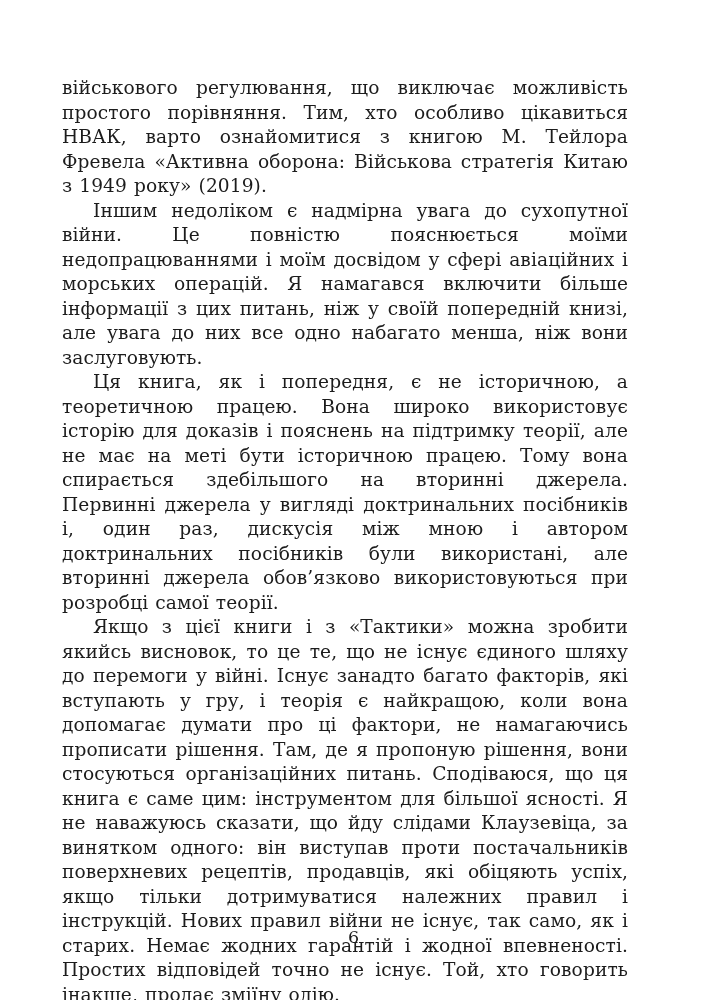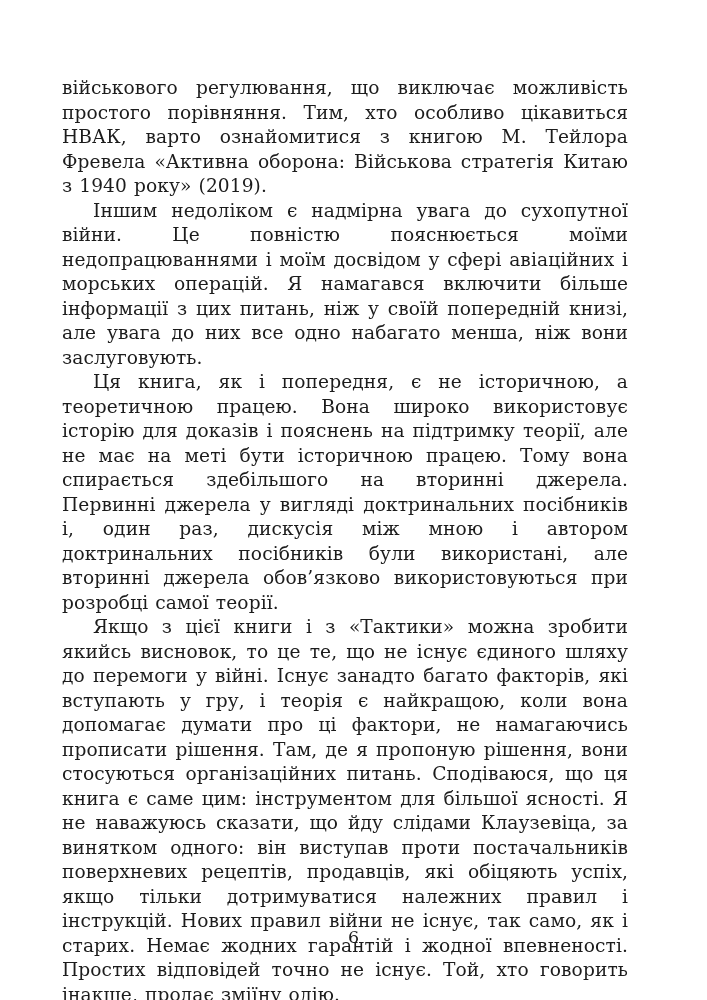--- a/index.html
+++ b/index.html
@@ -49,21 +49,21 @@
     font-size: 17.5px;
     color: #1c1c1c;
   }
 </style>
 </head>
 <body>
 
 <div class="page">
 
   <div class="text-block">
-    <p class="no-indent">військового регулювання, що виключає можливість простого порівняння. Тим, хто особливо цікавиться НВАК, варто ознайомитися з книгою М. Тейлора Фревела «Активна оборона: Військова стратегія Китаю з 1940 року» (2019).</p>
+    <p class="no-indent">військового регулювання, що виключає можливість простого порівняння. Тим, хто особливо цікавиться НВАК, варто ознайомитися з книгою М. Тейлора Фревела «Активна оборона: Військова стратегія Китаю з 1949 року» (2019).</p>
     <p>Іншим недоліком є надмірна увага до сухопутної війни. Це повністю пояснюється моїми недопрацюваннями і моїм досвідом у сфері авіаційних і морських операцій. Я намагався включити більше інформації з цих питань, ніж у своїй попередній книзі, але увага до них все одно набагато менша, ніж вони заслуговують.</p>
     <p>Ця книга, як і попередня, є не історичною, а теоретичною працею. Вона широко використовує історію для доказів і пояснень на підтримку теорії, але не має на меті бути історичною працею. Тому вона спирається здебільшого на вторинні джерела. Первинні джерела у вигляді доктринальних посібників і, один раз, дискусія між мною і автором доктринальних посібників були використані, але вторинні джерела обов’язково використовуються при розробці самої теорії.</p>
     <p>Якщо з цієї книги і з «Тактики» можна зробити якийсь висновок, то це те, що не існує єдиного шляху до перемоги у війні. Існує занадто багато факторів, які вступають у гру, і теорія є найкращою, коли вона допомагає думати про ці фактори, не намагаючись прописати рішення. Там, де я пропоную рішення, вони стосуються організаційних питань. Сподіваюся, що ця книга є саме цим: інструментом для більшої ясності. Я не наважуюсь сказати, що йду слідами Клаузевіца, за винятком одного: він виступав проти постачальників поверхневих рецептів, продавців, які обіцяють успіх, якщо тільки дотримуватися належних правил і інструкцій. Нових правил війни не існує, так само, як і старих. Немає жодних гарантій і жодної впевненості. Простих відповідей точно не існує. Той, хто говорить інакше, продає зміїну олію.</p>
   </div>
 
   <div class="page-number">6</div>
 
 </div>
 
 </body></html>

